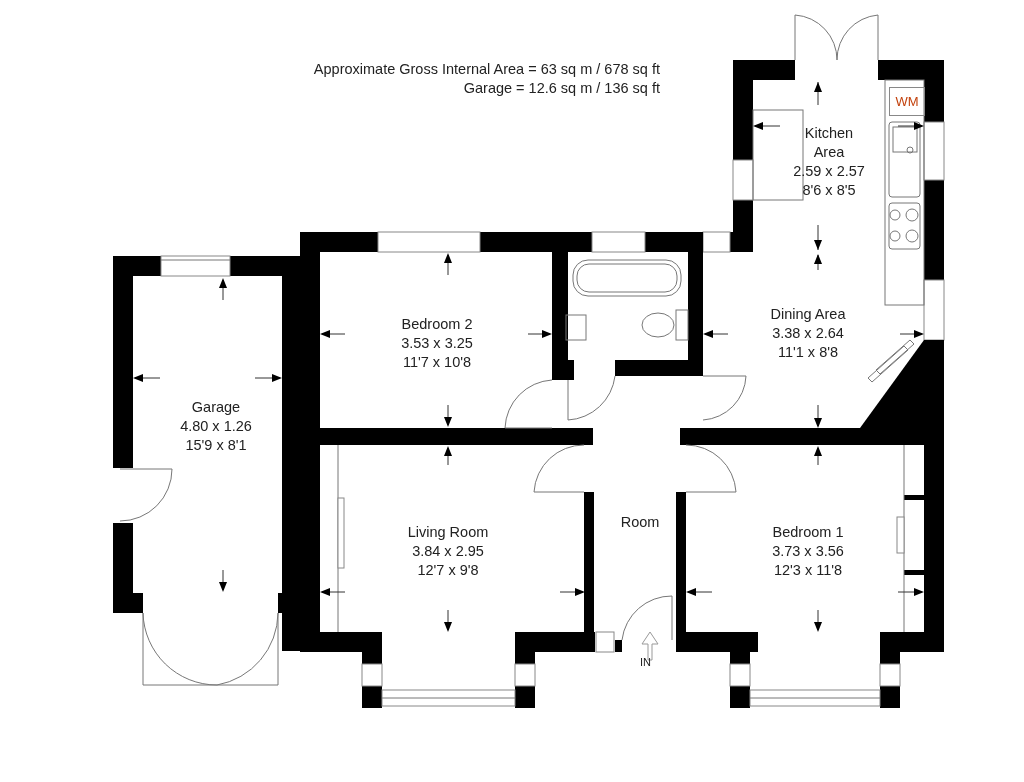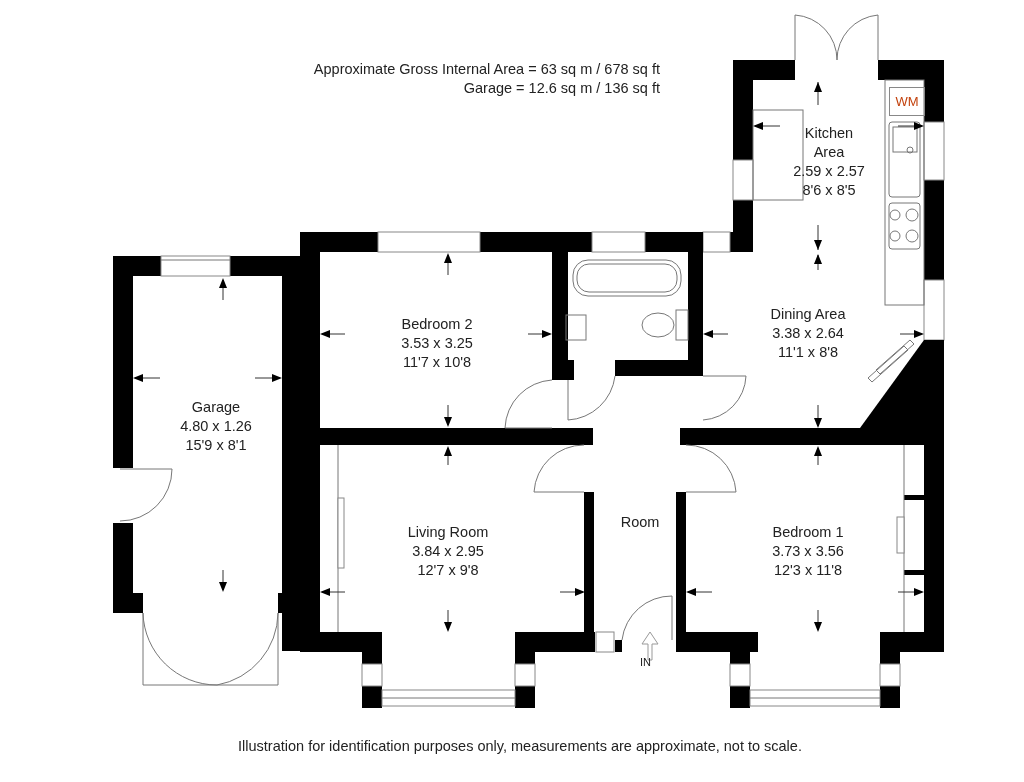--- a/index.html
+++ b/index.html
@@ -252,14 +252,13 @@
   <div>Room</div>
 </div>
 
 <div class="lbl" style="left:808px; top:523px;">
   <div>Bedroom 1</div>
   <div>3.73 x 3.56</div>
   <div>12'3 x 11'8</div>
 </div>
 
 <div class="ftr">
-  <div>Illustration for identification purposes only, measurements are approximate, not to scale.</div>
 </div>
 
 </body></html>

